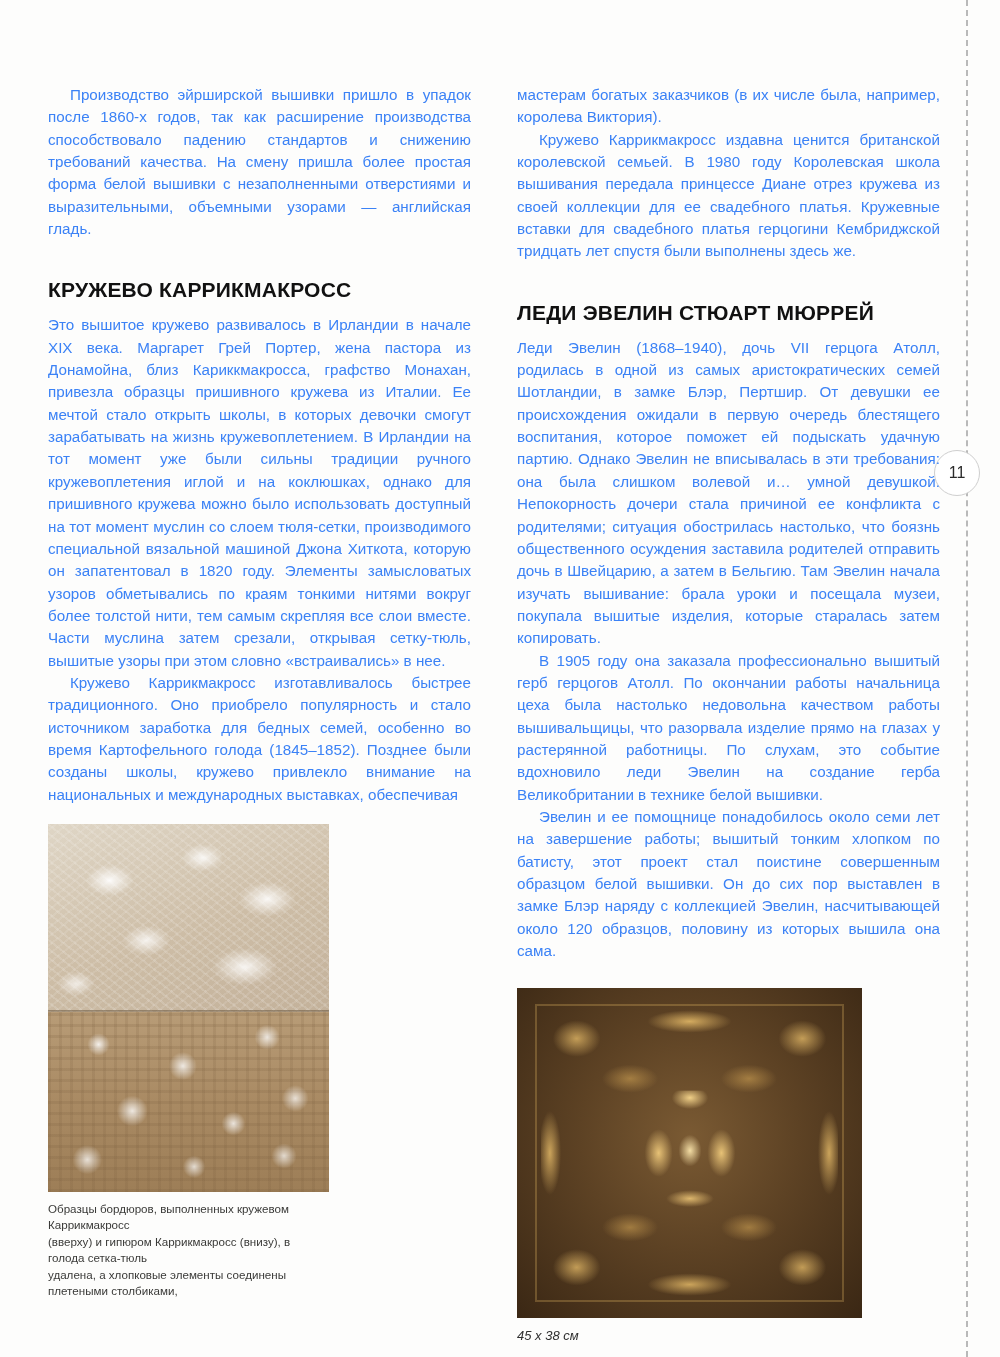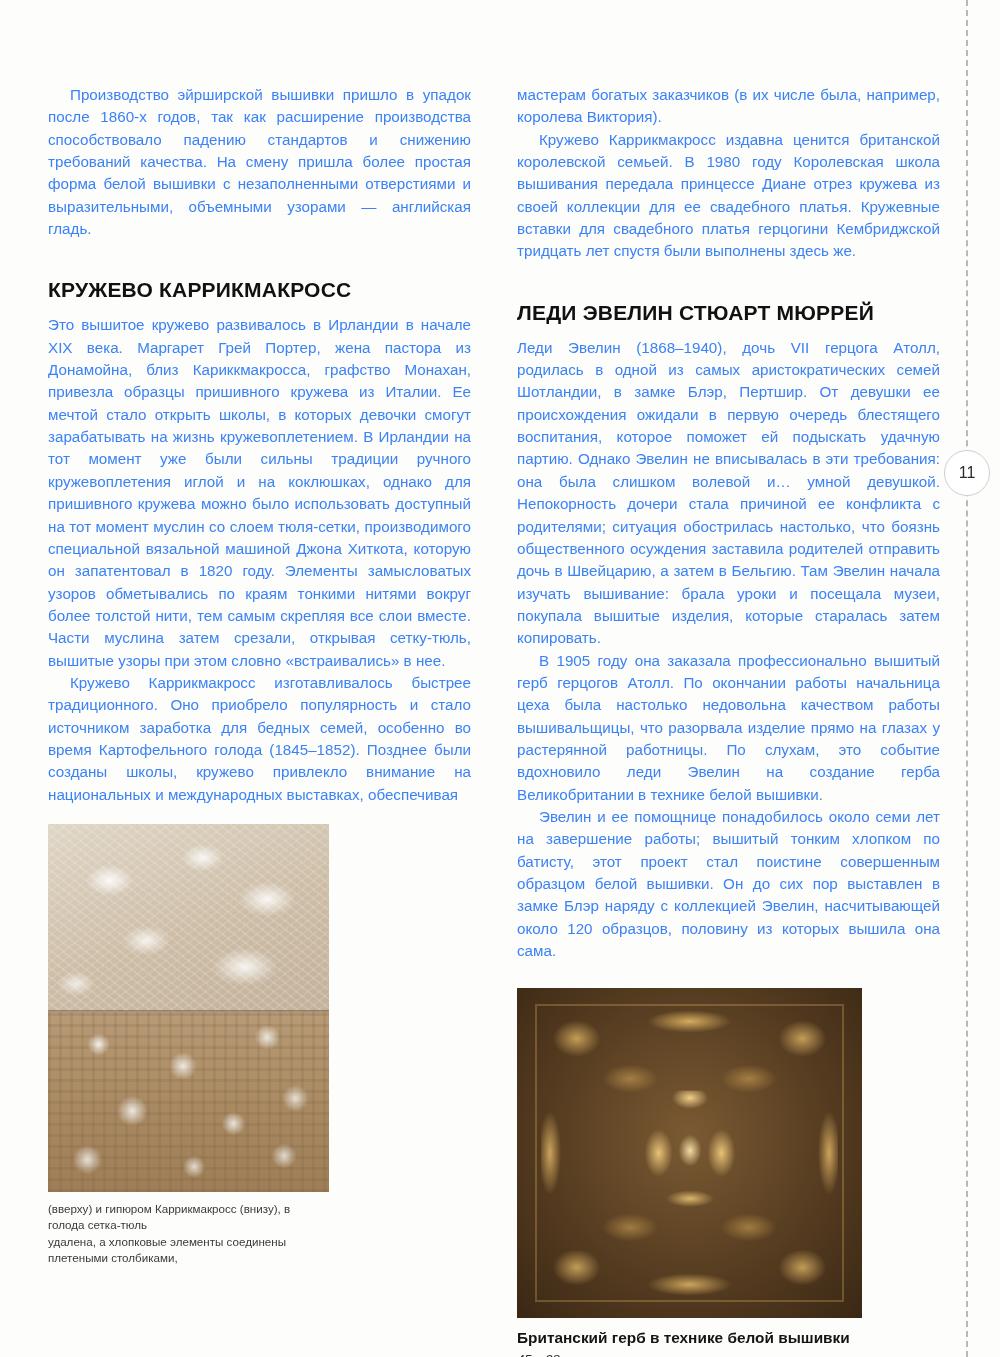--- a/index.html
+++ b/index.html
@@ -179,21 +179,21 @@
     font-size: 13px;
     font-style: italic;
     color: #303030;
     display: block;
     margin-bottom: 4px;
   }
   .cap-line { display: block; }
   
   .pagenum {
     position: absolute;
-    right: 10px;
+    right: 20px;
     top: 450px;
     width: 44px;
     height: 44px;
     border-radius: 50%;
     background: #ffffff;
     border: 1px solid #cfcfcf;
     display: flex;
     align-items: center;
     justify-content: center;
     font-size: 16px;
@@ -222,20 +222,21 @@
 
       <div class="figure">
         <div class="imgwrap">
           <div class="lace">
             <div class="band-top"></div>
             <div class="seam"></div>
             <div class="band-bot"></div>
           </div>
         </div>
         <div class="caption left-cap">
+          <span class="cap-line">Образцы бордюров, выполненных кружевом Каррикмакросс</span>
           <span class="cap-line">(вверху) и гипюром Каррикмакросс (внизу), в голода сетка-тюль</span>
           <span class="cap-line">удалена, а хлопковые элементы соединены плетеными столбиками,</span>
 
         </div>
       </div>
 
     </div>
 
     <div class="col">
 
@@ -250,21 +251,20 @@
 
       <div class="figure" style="margin-top:26px">
         <div class="imgwrap">
           <div class="arms">
             <div class="frame"></div>
             <div class="orn"></div>
             <div class="crest"></div>
           </div>
         </div>
         <div class="caption">
-          <span class="cap-title">Британский герб в технике белой вышивки</span>
           <span class="cap-dim">45 x 38 см</span>
 
         </div>
       </div>
 
     </div>
 
   </div>
 </div>
 

